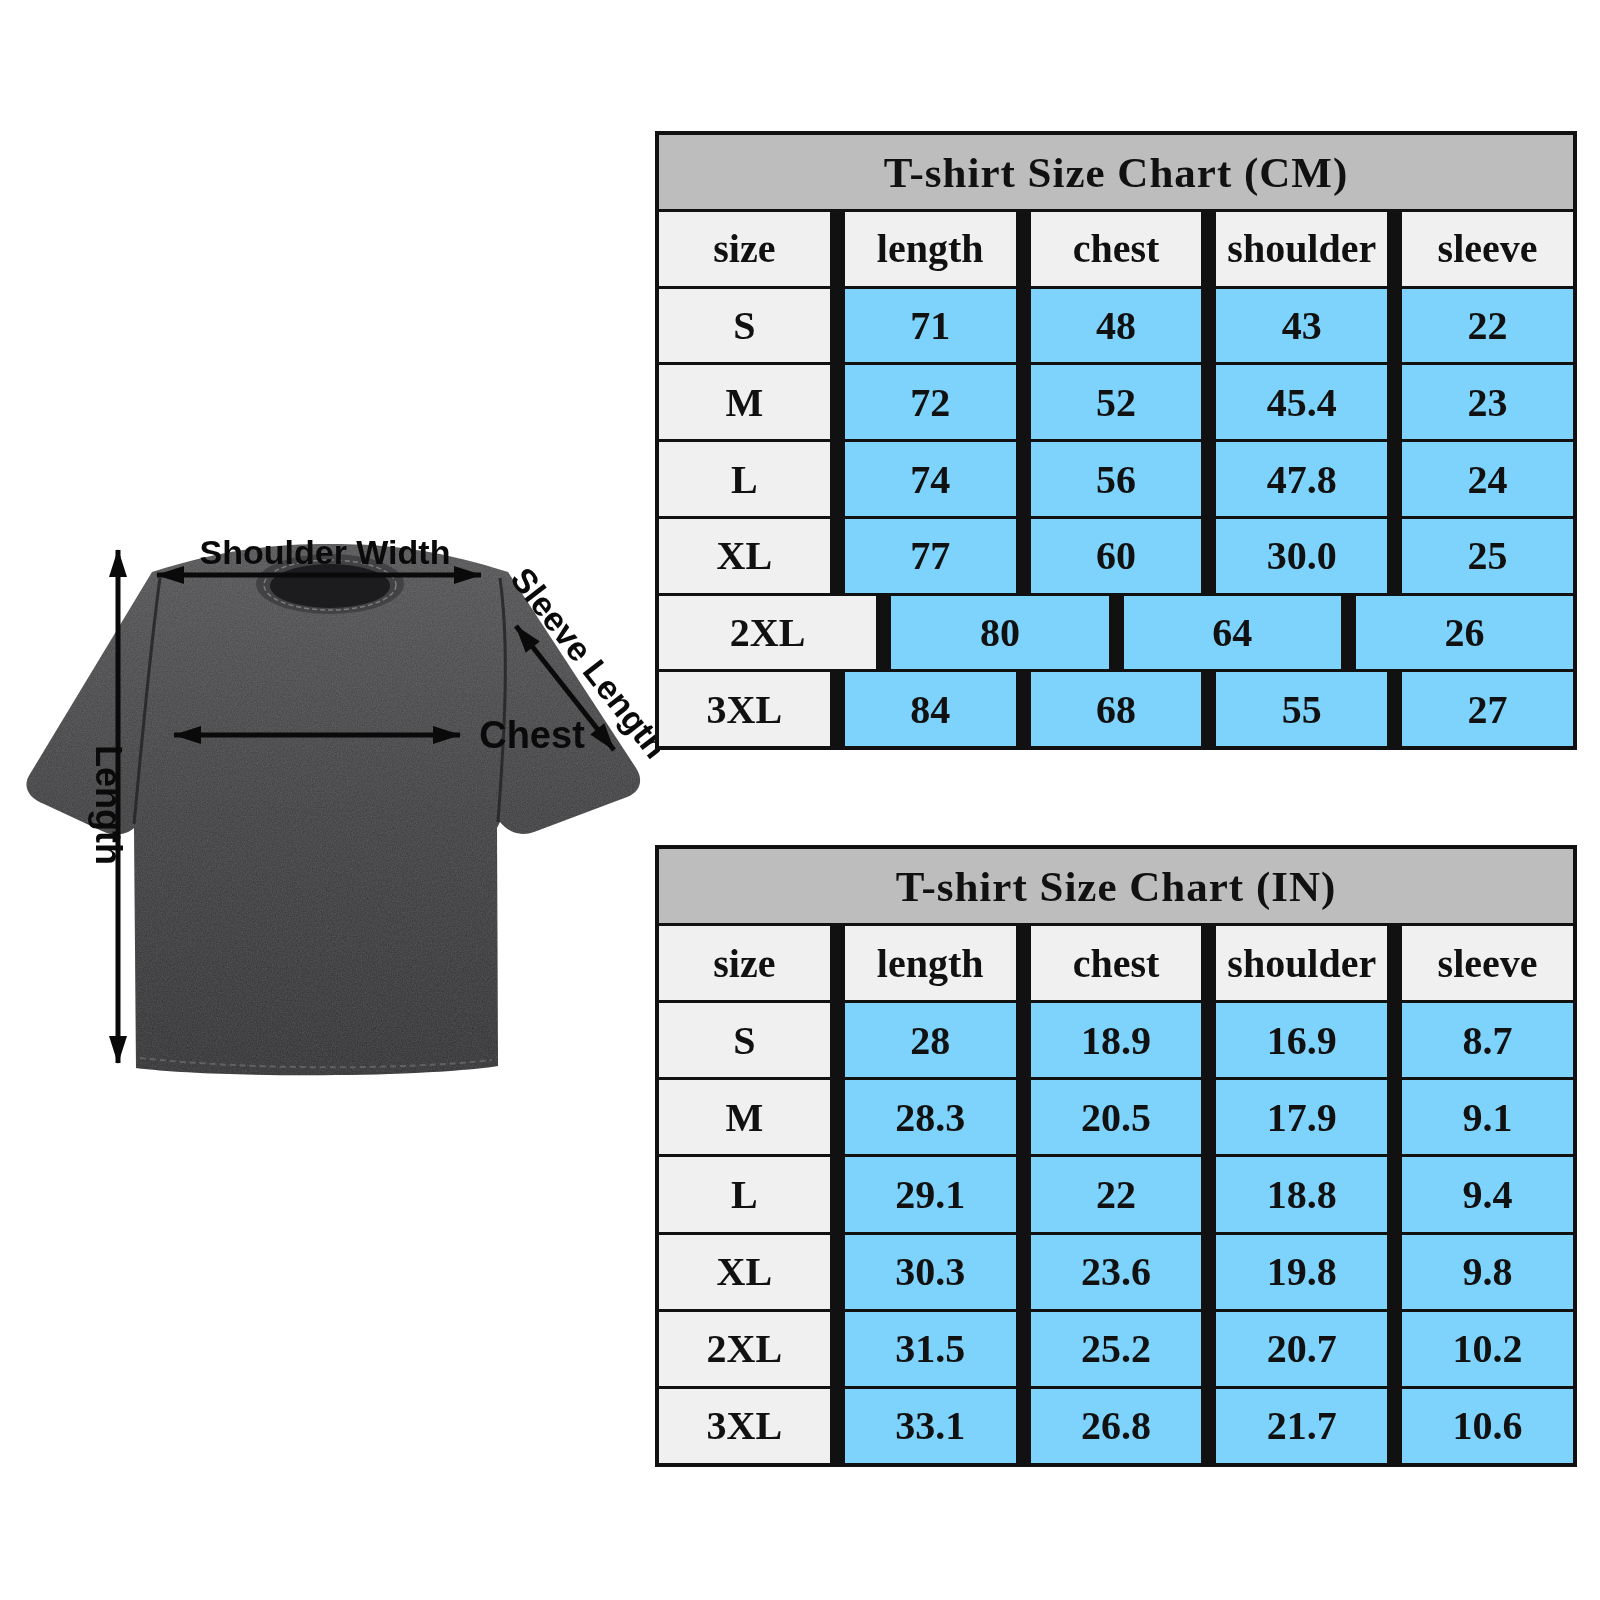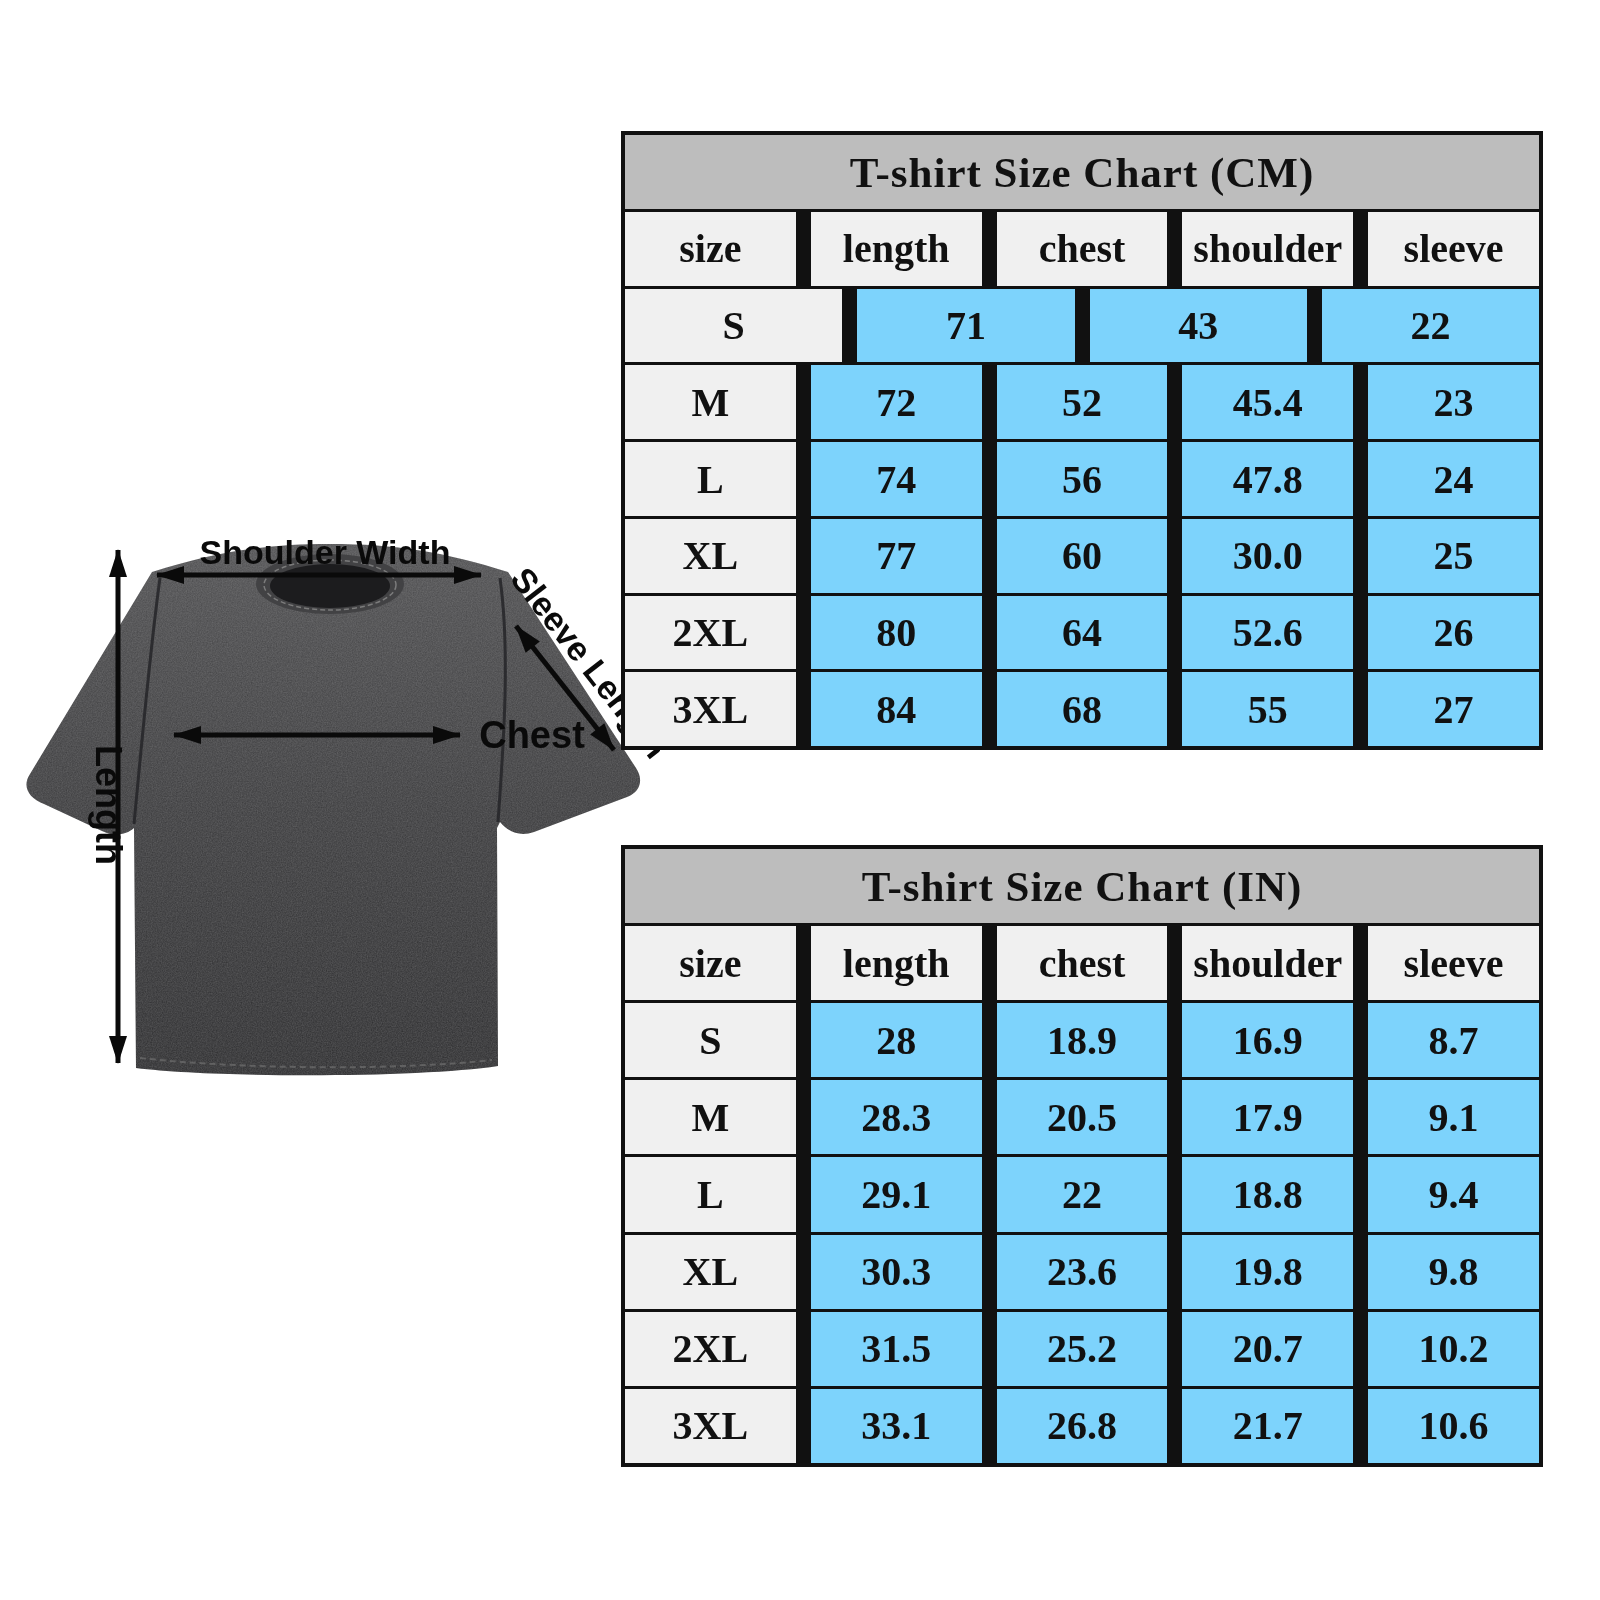--- a/index.html
+++ b/index.html
@@ -1,19 +1,19 @@
 <!DOCTYPE html>
 <html><head>
 <meta charset="utf-8">
 <style>
   html,body{margin:0;padding:0;background:#fff;}
   #canvas{position:relative;width:1600px;height:1600px;background:#fff;overflow:hidden;
           font-family:"Liberation Sans",sans-serif;}
   
-  .size-table{position:absolute;left:621px;width:922px;border:4px solid #111;
+  .size-table{position:absolute;left:655px;width:922px;border:4px solid #111;
               background:#111;display:flex;flex-direction:column;gap:3px;box-sizing:border-box;}
   #cm-table{top:131px;height:619px;}
   #in-table{top:845px;height:622px;}
   .t-title{background:#bdbdbd;flex:0 0 74px;display:flex;align-items:center;justify-content:center;
            font:bold 43px "Liberation Serif",serif;color:#111;letter-spacing:1px;}
   .t-row{display:flex;gap:15px;flex:1;}
   .c{flex:1;display:flex;align-items:center;justify-content:center;
      font:bold 40px "Liberation Serif",serif;color:#111;}
   .hd{background:#f0f0f0;}
   .wc{background:#7dd3fc;}
@@ -82,20 +82,21 @@
     <div class="t-row">
       <div class="c hd">size</div>
       <div class="c hd">length</div>
       <div class="c hd">chest</div>
       <div class="c hd">shoulder</div>
       <div class="c hd">sleeve</div>
     </div>
     <div class="t-row">
       <div class="c hd">S</div>
       <div class="c wc">71</div>
+      <div class="c wc">48</div>
       <div class="c wc">43</div>
       <div class="c wc">22</div>
     </div>
     <div class="t-row">
       <div class="c hd">M</div>
       <div class="c wc">72</div>
       <div class="c wc">52</div>
       <div class="c wc">45.4</div>
       <div class="c wc">23</div>
     </div>
@@ -110,21 +111,20 @@
       <div class="c hd">XL</div>
       <div class="c wc">77</div>
       <div class="c wc">60</div>
       <div class="c wc">30.0</div>
       <div class="c wc">25</div>
     </div>
     <div class="t-row">
       <div class="c hd">2XL</div>
       <div class="c wc">80</div>
       <div class="c wc">64</div>
-      <div class="c wc">52.6</div>
       <div class="c wc">26</div>
     </div>
     <div class="t-row">
       <div class="c hd">3XL</div>
       <div class="c wc">84</div>
       <div class="c wc">68</div>
       <div class="c wc">55</div>
       <div class="c wc">27</div>
     </div>
   </div>

